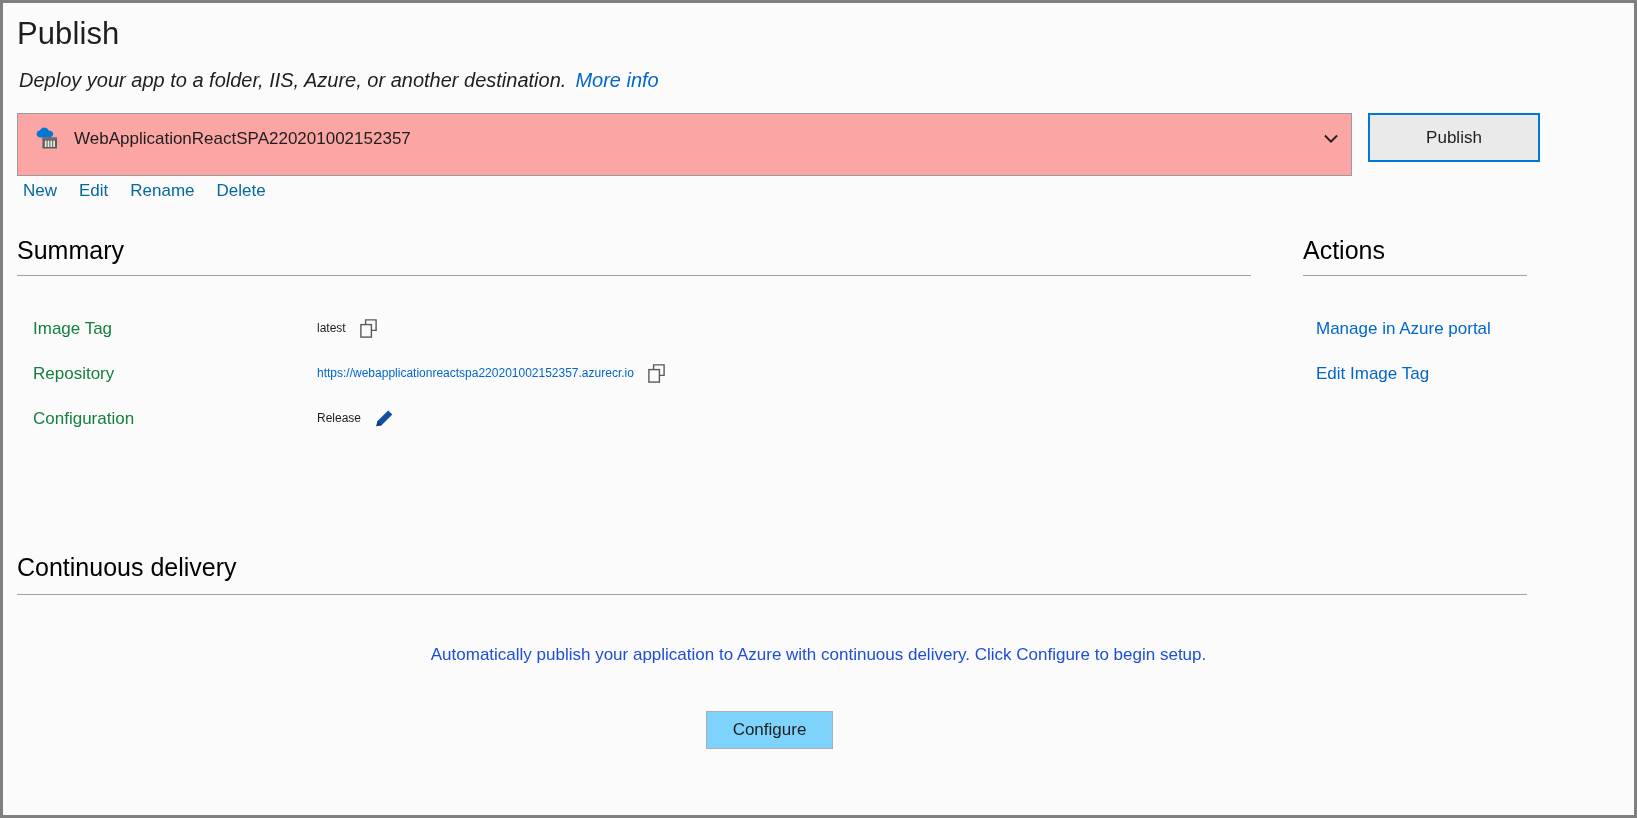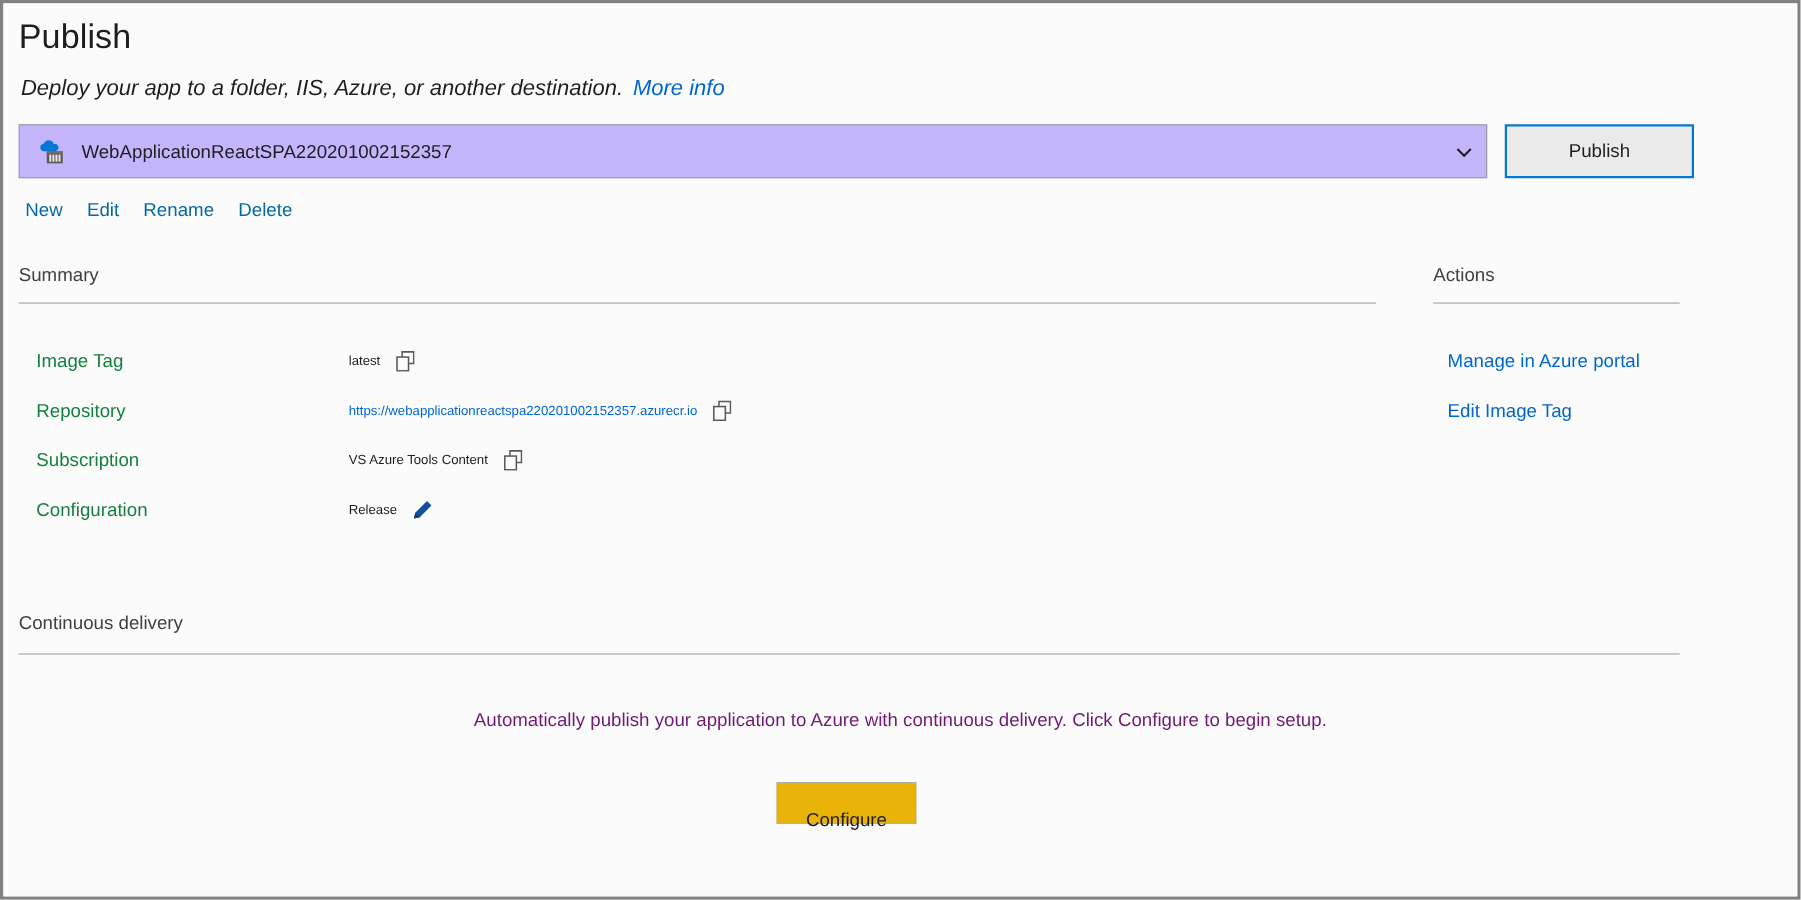--- a/index.html
+++ b/index.html
@@ -66,24 +66,24 @@
     top: 110px;
     width: 1510px;
     height: 51px;
   }
 
   .combo {
     position: absolute;
     left: 0;
     top: 0;
     width: 1335px;
-    height: 49px;
+    height: 63px;
     box-sizing: border-box;
     border: 1px solid #9a9a9a;
-    background: #c4b5fd;
+    background: #fca5a5;
     cursor: pointer;
   }
   .combo-icon {
     position: absolute;
     left: 16px;
     top: 11px;
     width: 27px;
     height: 27px;
   }
   .combo-label {
@@ -134,23 +134,23 @@
     color: #0369a1;
     text-decoration: none;
     cursor: pointer;
     margin-right: 22px;
   }
   .profile-links a:last-child { margin-right: 0; }
 
   
   .section-heading {
     position: absolute;
-    font-size: 17px;
+    font-size: 25px;
     font-weight: 400;
-    color: #404040;
+    color: #000000;
     line-height: 30px;
     white-space: nowrap;
   }
   .rule {
     position: absolute;
     height: 1px;
     background: #a0a0a0;
   }
 
   #summary-heading { left: 14px; top: 232px; }
@@ -236,37 +236,37 @@
   }
 
   
   .cd-description {
     position: absolute;
     left: 0;
     right: 0;
     top: 639px;
     text-align: center;
     font-size: 17px;
-    color: #701a75;
+    color: #1d4ed8;
     line-height: 25px;
   }
   .configure-button {
     position: absolute;
     left: 703px;
     top: 708px;
     width: 127px;
     height: 38px;
     box-sizing: border-box;
     border: 1px solid #adadad;
-    background: #eab308;
+    background: #7dd3fc;
     font-family: "Liberation Sans", sans-serif;
     font-size: 17px;
     color: #1e1e1e;
     cursor: pointer;
-    padding: 16px;
+    padding: 0;
     text-align: center;
     line-height: 36px;
   }
 </style>
 </head>
 <body>
 
 <div class="window">
   <div class="content">
 
@@ -334,32 +334,20 @@
           <a class="summary-value link" href="#">https://webapplicationreactspa220201002152357.azurecr.io</a>
           <span class="copy-icon">
             <svg viewBox="0 0 17 19" width="17" height="19" aria-hidden="true">
               <path d="M5.6 0.9 H16.1 V11.4 H5.6 Z" fill="none" stroke="#5a5a5a" stroke-width="1.4"></path>
               <rect x="0.9" y="5.6" width="10.5" height="12.5" fill="#fbfbfb" stroke="#5a5a5a" stroke-width="1.4"></rect>
             </svg>
           </span>
         </div>
       </div>
 
-      <div class="summary-row">
-        <div class="summary-label">Subscription</div>
-        <div class="summary-value-wrap">
-          <span class="summary-value">VS Azure Tools Content</span>
-          <span class="copy-icon">
-            <svg viewBox="0 0 17 19" width="17" height="19" aria-hidden="true">
-              <path d="M5.6 0.9 H16.1 V11.4 H5.6 Z" fill="none" stroke="#5a5a5a" stroke-width="1.4"></path>
-              <rect x="0.9" y="5.6" width="10.5" height="12.5" fill="#fbfbfb" stroke="#5a5a5a" stroke-width="1.4"></rect>
-            </svg>
-          </span>
-        </div>
-      </div>
 
       <div class="summary-row">
         <div class="summary-label">Configuration</div>
         <div class="summary-value-wrap">
           <span class="summary-value">Release</span>
           <span class="pencil-icon">
             <svg viewBox="0 0 19 19" width="19" height="19" aria-hidden="true">
               <path d="M13.2 1.4 L17.3 5.5 L6.6 16.2 L1.4 17.3 L2.5 12.1 Z" fill="#11509d"></path>
               <path d="M1.4 17.3 L2.5 12.1 L6.6 16.2 Z" fill="#0b3c78"></path>
             </svg>

